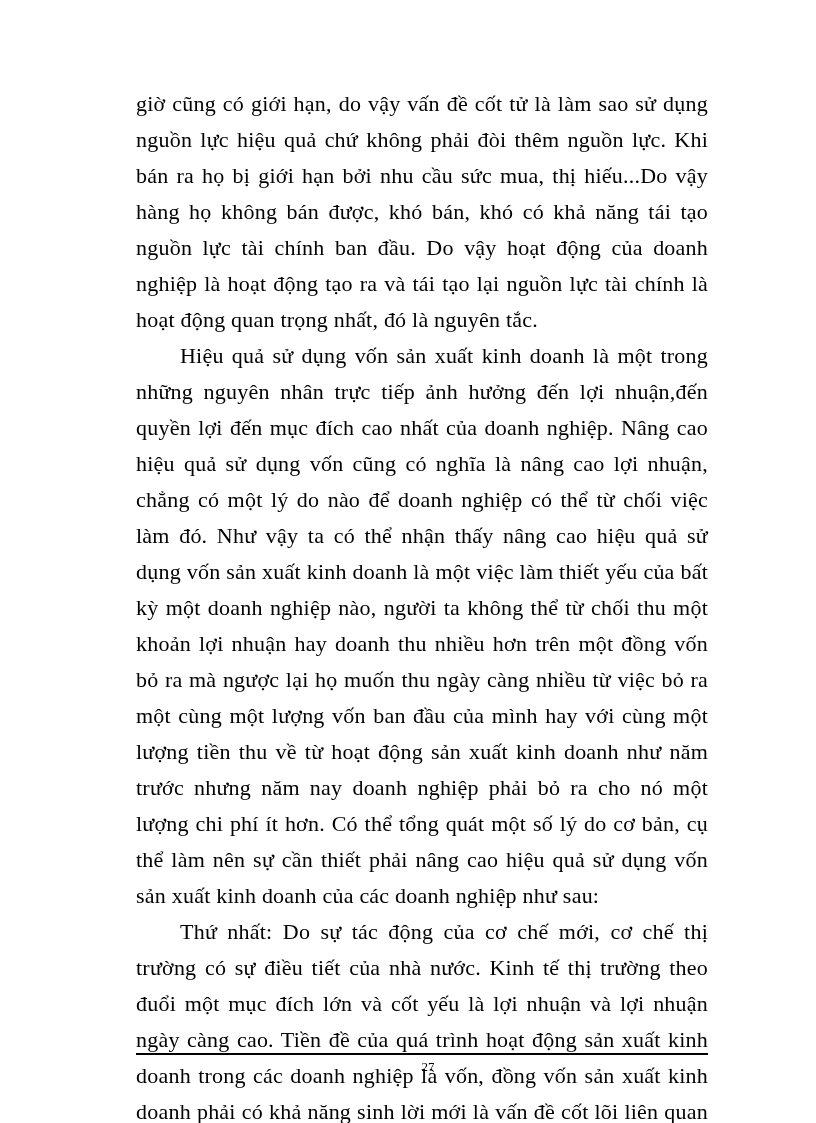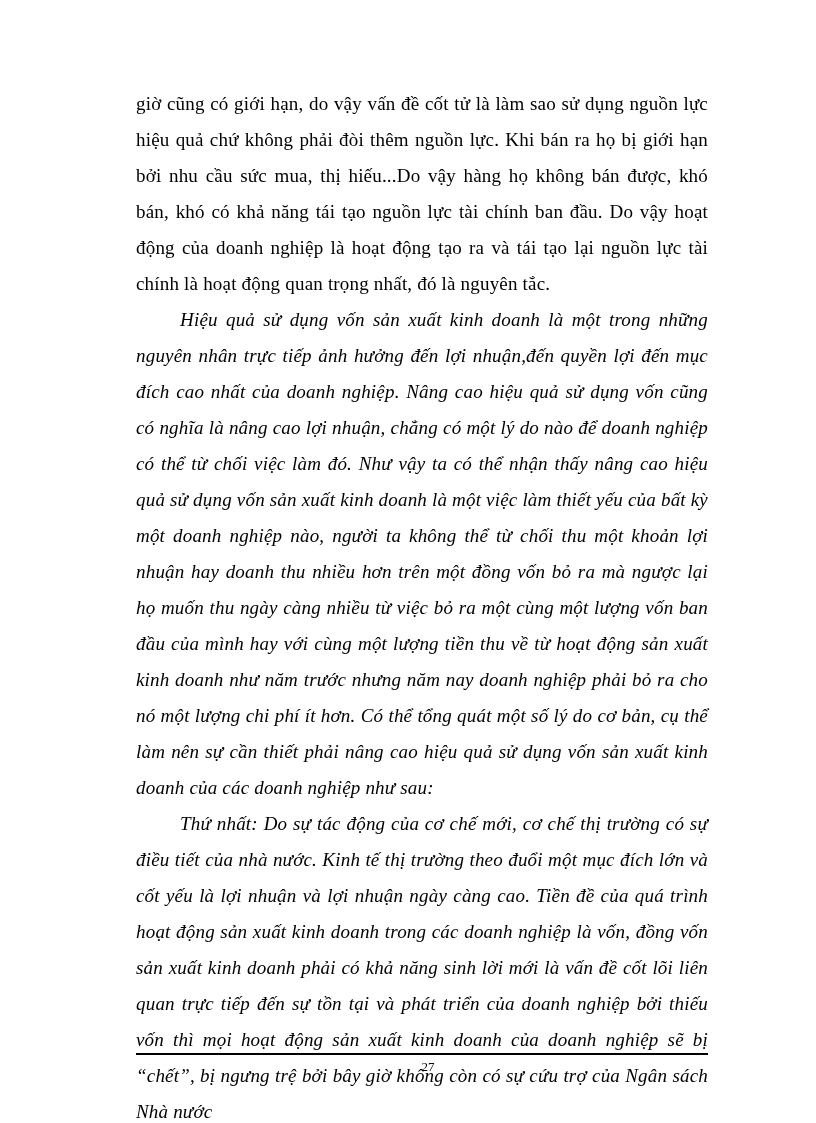--- a/index.html
+++ b/index.html
@@ -19,30 +19,29 @@
     overflow: hidden;
   }
   .content {
     position: absolute;
     left: 136px;
     top: 86px;
     width: 572px;
   }
   p.para {
     margin: 0;
-    font-size: 19px;
+    font-size: 22px;
     line-height: 36px;
     text-align: justify;
     text-align-last: left;
     text-justify: inter-word;
     letter-spacing: 0.01em;
   }
   p.para.indent {
     text-indent: 44px;
-    font-style: italic;
   }
   .footer-rule {
     position: absolute;
     left: 136px;
     top: 1053px;
     width: 572px;
     height: 2px;
     background: #000000;
   }
   .page-number {

